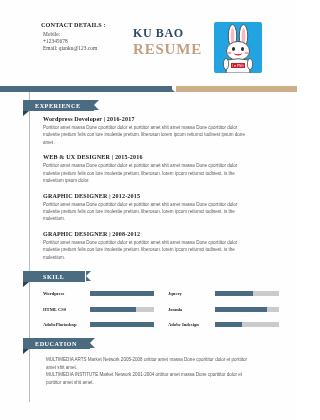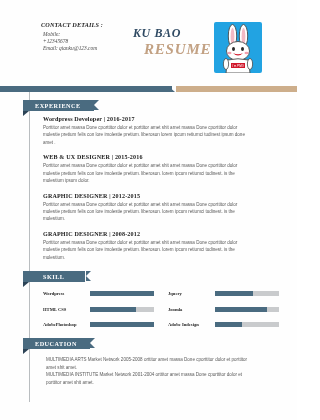--- a/index.html
+++ b/index.html
@@ -21,21 +21,20 @@
     inset: 0;
     background: #fefefe;
   }
 
   
   .header {
     position: absolute;
     left: 0; top: 0;
     width: 297px;
     height: 80px;
-    font-style: italic;
   }
   .contact-block {
     position: absolute;
     left: 41px;
     top: 21px;
     width: 82px;
   }
   .contact-title {
     font-family: "Liberation Serif", serif;
     font-weight: bold;
@@ -68,21 +67,20 @@
     line-height: 13px;
   }
   .resume-word {
     font-family: "Liberation Serif", serif;
     font-weight: bold;
     font-size: 15px;
     letter-spacing: 0.8px;
     color: #c2a183;
     line-height: 17px;
     margin-top: 1px;
-    margin-left: 11px;
   }
 
   
   .avatar {
     position: absolute;
     left: 214px;
     top: 22px;
     width: 48px;
     height: 51px;
     background: #22a3e2;

